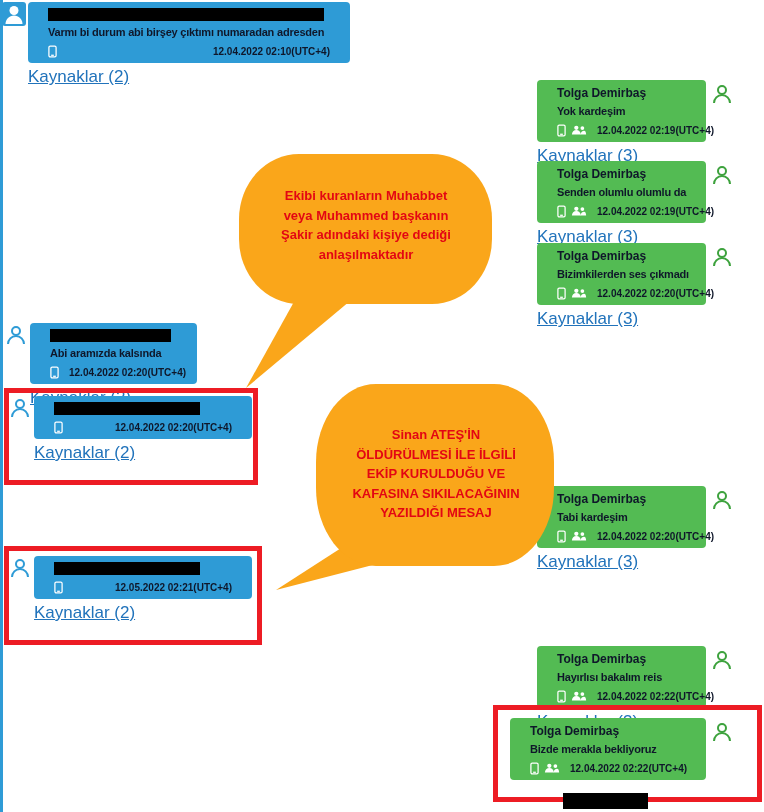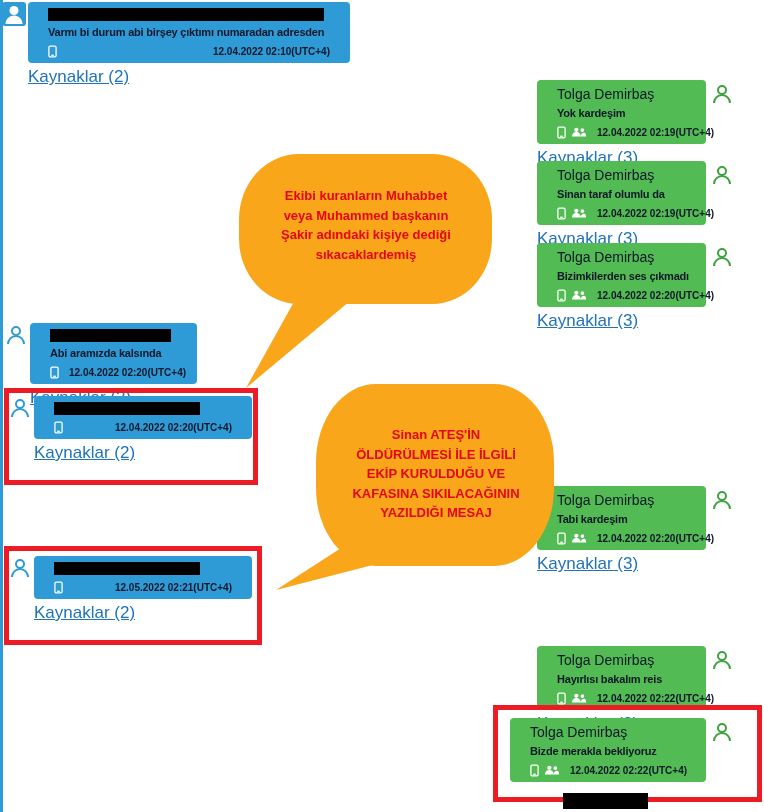--- a/index.html
+++ b/index.html
@@ -17,21 +17,21 @@
   .incoming .avatar svg *{stroke:#2e9bd6;fill:none;stroke-width:2;}
   .avatar.filled{background:#2e9bd6;border-radius:3px;}
   .avatar.filled svg *{fill:#fff;stroke:none;}
   .outgoing .avatar{right:0;top:2px;}
   .outgoing .avatar svg *{stroke:#3da23d;fill:none;stroke-width:2;}
 
   .bubble{border-radius:4px;padding:6px 20px 5px;color:#0f172a;}
   .incoming .bubble{background:#2e9bd6;margin-left:26px;}
   .outgoing .bubble{background:#53bb53;margin-right:28px;}
 
-  .sender-name{font-size:14px;font-weight:normal;margin-bottom:5px;white-space:nowrap;}
+  .sender-name{font-size:12px;font-weight:bold;margin-bottom:5px;white-space:nowrap;}
   .name-redact{height:13px;background:#000;margin-bottom:5px;width:98%;}
   .m5 .name-redact{width:95%;}
   .m6 .name-redact,.m8 .name-redact{width:82%;}
 
   .msg-text{font-size:11px;font-weight:700;line-height:1.2;white-space:nowrap;letter-spacing:-0.2px;}
   .msg-footer{display:flex;align-items:center;gap:5px;margin-top:5px;height:14px;}
   .spacer{flex:1;}
   .ts{font-size:10px;font-weight:bold;white-space:nowrap;}
   .ficon svg{width:9px;height:13px;display:block;}
   .ficon svg *{stroke:#fff;fill:none;stroke-width:1.4;}
@@ -140,21 +140,21 @@
 
   <div class="msg outgoing m3">
     <div class="avatar">
       <svg viewBox="0 0 24 24">
           <circle cx="12" cy="8" r="4"></circle>
           <path d="M4 21c0-4.4 3.6-8 8-8s8 3.6 8 8"></path>
         </svg>
     </div>
     <div class="bubble">
       <div class="sender-name">Tolga Demirbaş</div>
-      <div class="msg-text">Sinan taraf olumlu da</div>
+      <div class="msg-text">Senden olumlu olumlu da</div>
       <div class="msg-footer">
         <span class="ficon">
             <svg viewBox="0 0 10 14">
               <rect x="1" y="1" width="8" height="12" rx="1.5"></rect>
               <line x1="3.5" y1="11.2" x2="6.5" y2="11.2"></line>
             </svg>
           </span>
         <span class="gicon">
             <svg viewBox="0 0 18 12">
               <circle cx="6" cy="3.6" r="2.4"></circle>
@@ -368,21 +368,21 @@
   </div>
 
   <div class="callout c1">
     <svg viewBox="0 0 256 240" width="256" height="240">
       <polygon points="62,138 112,148 8,235" fill="#faa61a"></polygon>
       <rect x="1" y="1" width="253" height="150" rx="60" ry="65" fill="#faa61a"></rect>
     </svg>
     <div class="callout-text ct1">Ekibi kuranların Muhabbet
 veya Muhammed başkanın
 Şakir adındaki kişiye dediği
-sıkacaklardemiş</div>
+anlaşılmaktadır</div>
   </div>
 
   <div class="callout c2">
     <svg viewBox="0 0 285 215" width="285" height="215">
       <polygon points="80,158 124,176 4,207" fill="#faa61a"></polygon>
       <rect x="44" y="1" width="238" height="182" rx="60" ry="78" fill="#faa61a"></rect>
     </svg>
     <div class="callout-text ct2">Sinan ATEŞ'İN
 ÖLDÜRÜLMESİ İLE İLGİLİ
 EKİP KURULDUĞU VE

